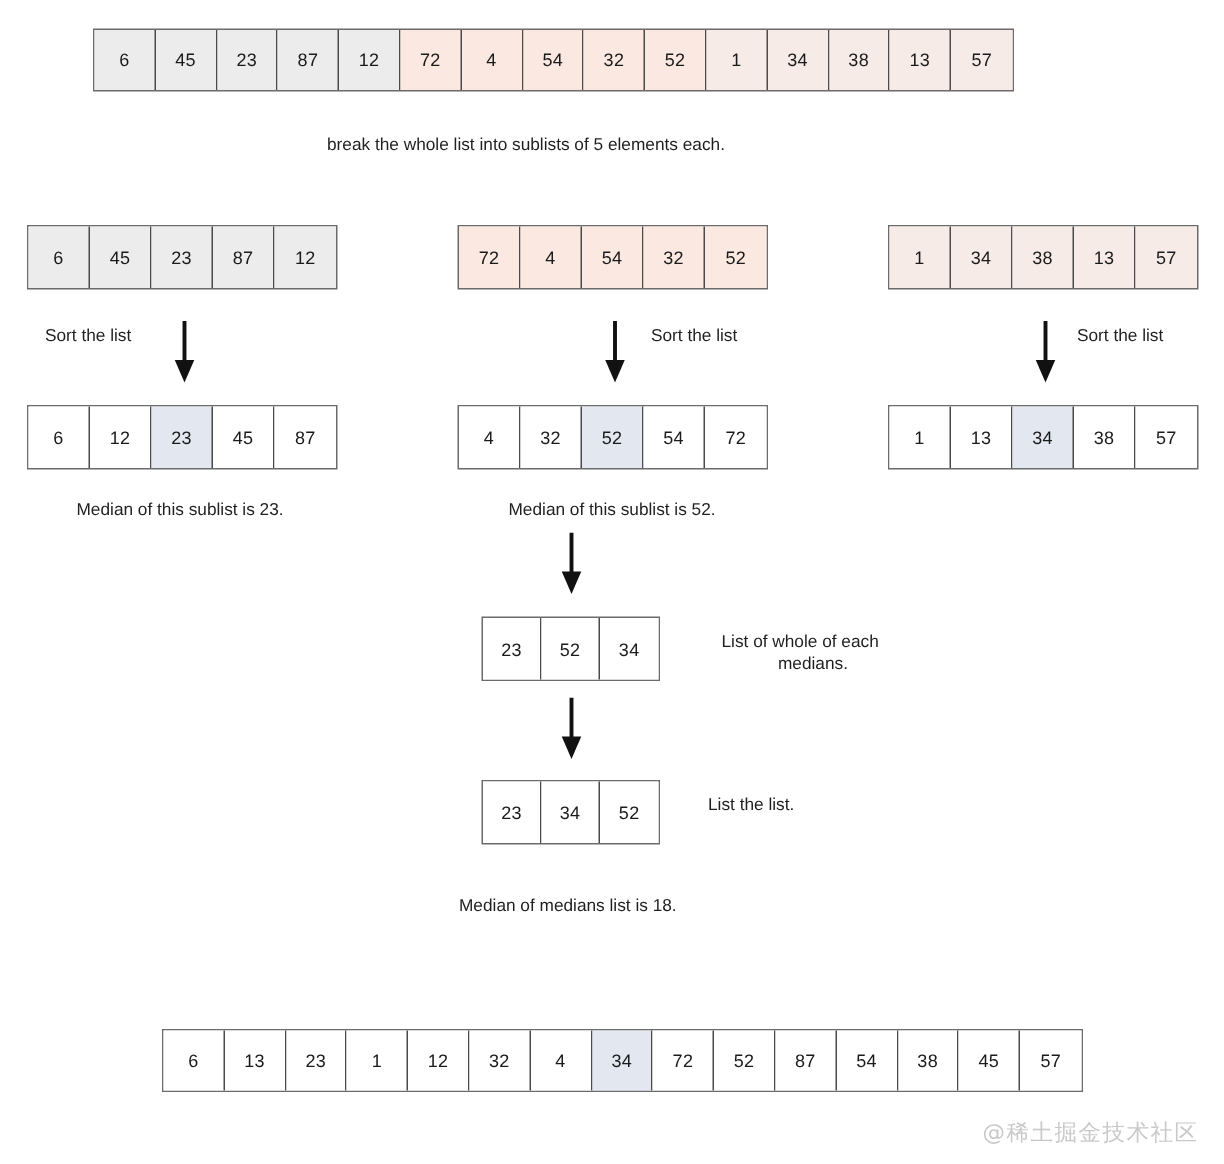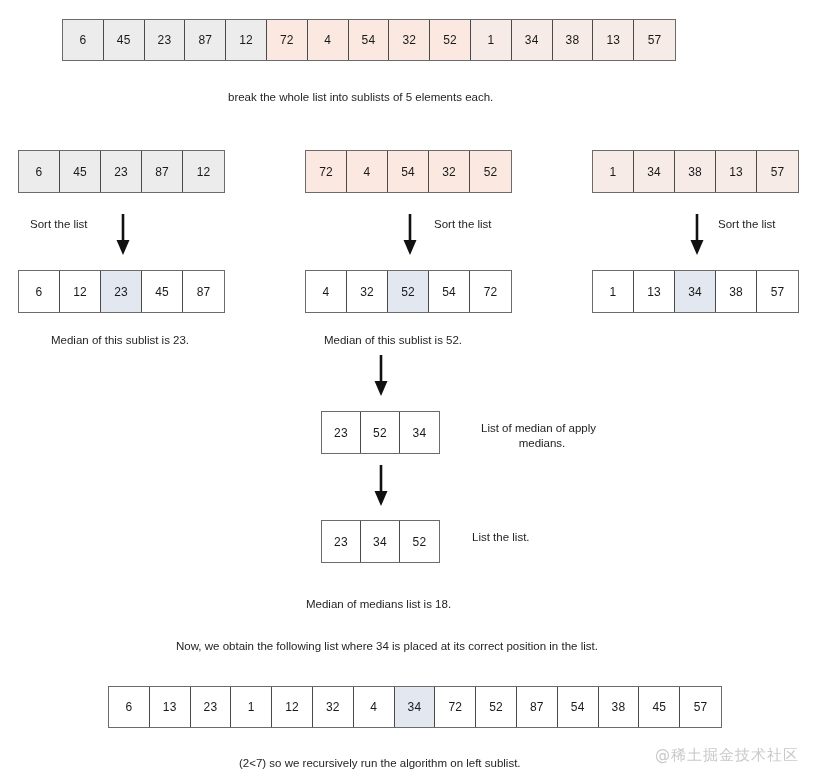--- a/index.html
+++ b/index.html
@@ -88,21 +88,21 @@
       <div class="cell c-peach" style="width: 6.66667%;">54</div>
       <div class="cell c-peach" style="width: 6.66667%;">32</div>
       <div class="cell c-peach" style="width: 6.66667%;">52</div>
       <div class="cell c-blush" style="width: 6.66667%;">1</div>
       <div class="cell c-blush" style="width: 6.66667%;">34</div>
       <div class="cell c-blush" style="width: 6.66667%;">38</div>
       <div class="cell c-blush" style="width: 6.66667%;">13</div>
       <div class="cell c-blush" style="width: 6.66667%;">57</div>
     </div>
 
-  <div class="caption abs" style="left:218px; top:90px;margin-left:10px;">break the whole list into sublists of 5 elements each.</div>
+  <div class="caption abs" style="left:218px; top:90px;">break the whole list into sublists of 5 elements each.</div>
 
   <div class="array abs" id="sublist-1-unsorted" style="left:18px; top:150px; width:207px; height:43px;">
       <div class="cell c-gray" style="width: 20%;">6</div>
       <div class="cell c-gray" style="width: 20%;">45</div>
       <div class="cell c-gray" style="width: 20%;">23</div>
       <div class="cell c-gray" style="width: 20%;">87</div>
       <div class="cell c-gray" style="width: 20%;">12</div>
     </div>
 
   <div class="caption abs" style="left:30px; top:217px;">Sort the list</div>
@@ -142,21 +142,21 @@
   </div>
 
   <div class="array abs" id="sublist-2-sorted" style="left:305px; top:270px; width:207px; height:43px;">
       <div class="cell c-white" style="width: 20%;">4</div>
       <div class="cell c-white" style="width: 20%;">32</div>
       <div class="cell c-hl" style="width: 20%;">52</div>
       <div class="cell c-white" style="width: 20%;">54</div>
       <div class="cell c-white" style="width: 20%;">72</div>
     </div>
 
-  <div class="caption abs" style="left:324px; top:333px;">Median of this sublist is 52.</div>
+  <div class="caption abs" style="left:339px; top:333px;">Median of this sublist is 52.</div>
 
   <div class="array abs" id="sublist-3-unsorted" style="left:592px; top:150px; width:207px; height:43px;">
       <div class="cell c-blush" style="width: 20%;">1</div>
       <div class="cell c-blush" style="width: 20%;">34</div>
       <div class="cell c-blush" style="width: 20%;">38</div>
       <div class="cell c-blush" style="width: 20%;">13</div>
       <div class="cell c-blush" style="width: 20%;">57</div>
     </div>
 
   <div class="caption abs" style="left:718px; top:217px;">Sort the list</div>
@@ -184,57 +184,55 @@
       <polygon points="8,41 1.5,26 14.5,26" fill="#111"></polygon>
     </svg>
   </div>
 
   <div class="array abs" id="median-list" style="left:321px; top:411px; width:119px; height:43px;">
       <div class="cell c-white" style="width: 33.3333%;">23</div>
       <div class="cell c-white" style="width: 33.3333%;">52</div>
       <div class="cell c-white" style="width: 33.3333%;">34</div>
     </div>
 
-  <div class="caption abs center" style="left:481px; top:421px;">List of median of apply</div>
+  <div class="caption abs center" style="left:481px; top:421px;">List of whole of each</div>
   <div class="caption abs center" style="left:481px; top:436px; width:122px;">medians.</div>
 
   <div class="arrow" style="left:373px; top:465px;">
     <svg width="16" height="42" viewBox="0 0 16 42">
       <line x1="8" y1="0" x2="8" y2="29" stroke="#111" stroke-width="2.6"></line>
       <polygon points="8,41 1.5,26 14.5,26" fill="#111"></polygon>
     </svg>
   </div>
 
   <div class="array abs" id="median-list-sorted" style="left:321px; top:520px; width:119px; height:43px;">
       <div class="cell c-white" style="width: 33.3333%;">23</div>
       <div class="cell c-white" style="width: 33.3333%;">34</div>
       <div class="cell c-white" style="width: 33.3333%;">52</div>
     </div>
 
   <div class="caption abs" style="left:472px; top:530px;">List the list.</div>
 
   <div class="caption abs" style="left:306px; top:597px;">Median of medians list is 18.</div>
 
-  <div class="caption abs" style="left:176px; top:639px;">Now, we obtain the following list where 34 is placed at its correct position in the list.</div>
 
   <div class="array abs" id="partitioned-list" style="left:108px; top:686px; width:614px; height:42px;">
       <div class="cell c-white" style="width: 6.66667%;">6</div>
       <div class="cell c-white" style="width: 6.66667%;">13</div>
       <div class="cell c-white" style="width: 6.66667%;">23</div>
       <div class="cell c-white" style="width: 6.66667%;">1</div>
       <div class="cell c-white" style="width: 6.66667%;">12</div>
       <div class="cell c-white" style="width: 6.66667%;">32</div>
       <div class="cell c-white" style="width: 6.66667%;">4</div>
       <div class="cell c-hl" style="width: 6.66667%;">34</div>
       <div class="cell c-white" style="width: 6.66667%;">72</div>
       <div class="cell c-white" style="width: 6.66667%;">52</div>
       <div class="cell c-white" style="width: 6.66667%;">87</div>
       <div class="cell c-white" style="width: 6.66667%;">54</div>
       <div class="cell c-white" style="width: 6.66667%;">38</div>
       <div class="cell c-white" style="width: 6.66667%;">45</div>
       <div class="cell c-white" style="width: 6.66667%;">57</div>
     </div>
 
-  <div class="caption abs" style="left:239px; top:756px;">(2&lt;7) so we recursively run the algorithm on left sublist.</div>
 
   <div class="watermark abs" style="left:655px; top:746px;">@稀土掘金技术社区</div>
 
 </div>
 
 </body></html>

